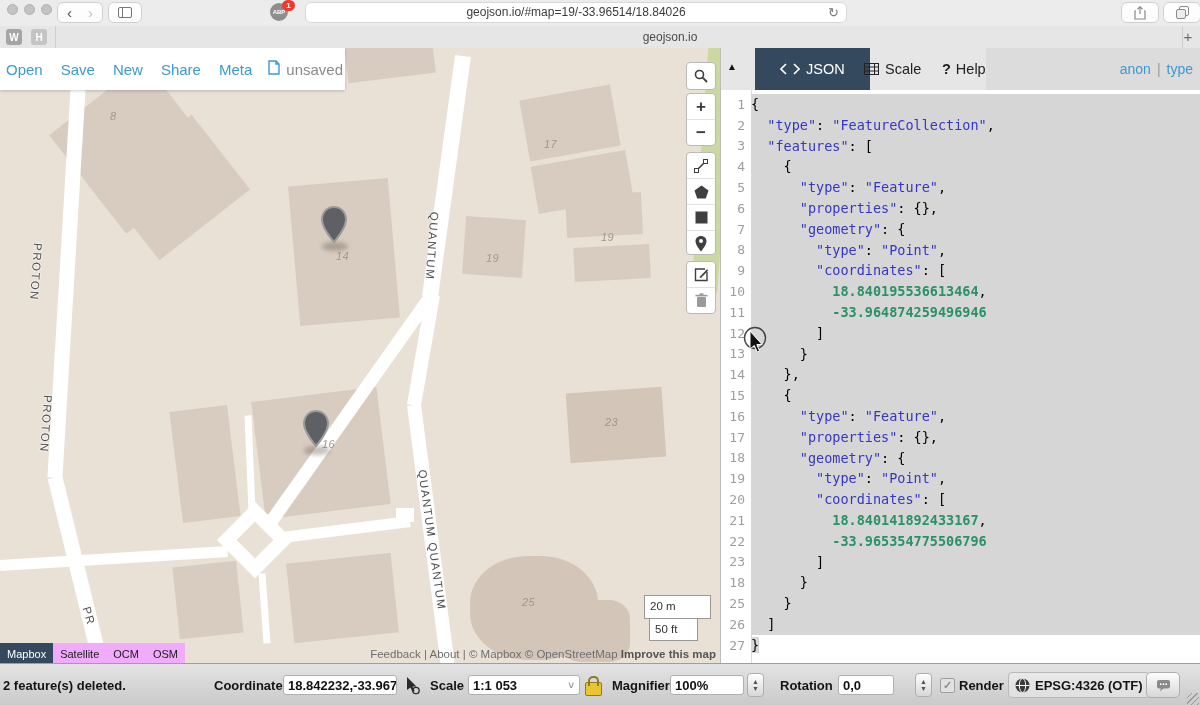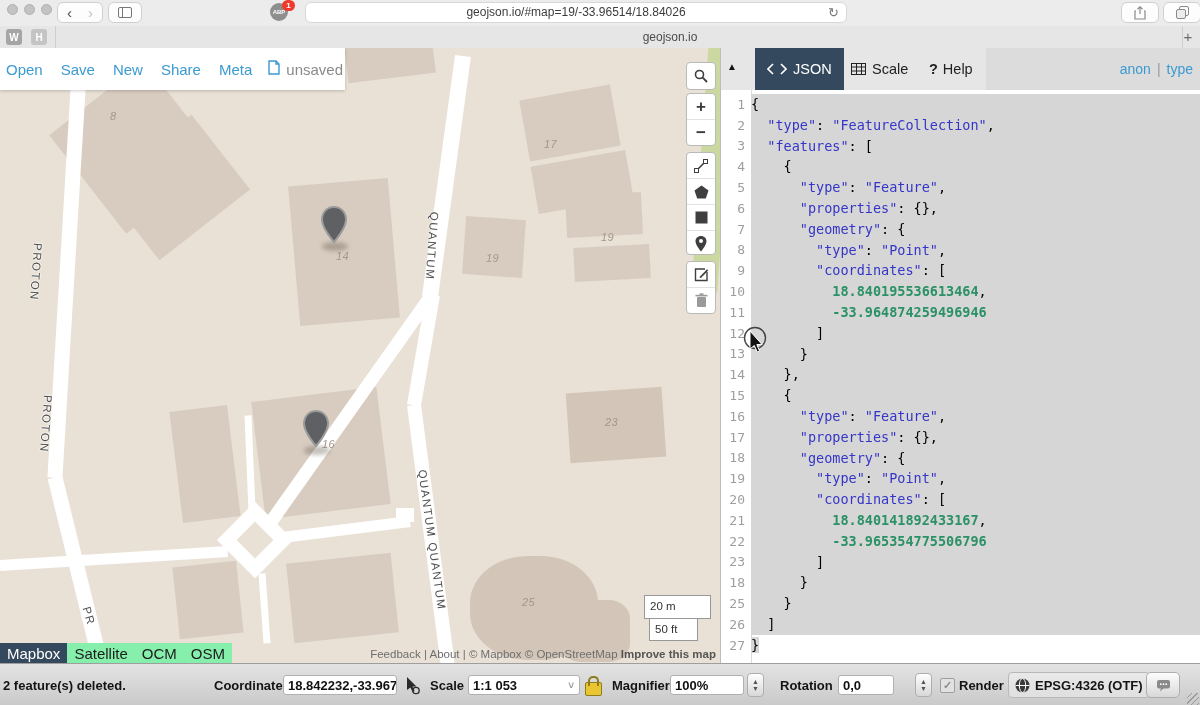--- a/index.html
+++ b/index.html
@@ -44,28 +44,28 @@
   .file-ico{margin-left:16px;display:inline-block;}
   
   .ctrl-box{position:absolute;left:686px;width:28px;background:#fff;border:1px solid #b9b9b9;border-radius:4px;overflow:hidden;}
   .ctrl-cell{width:28px;height:25px;display:flex;align-items:center;justify-content:center;color:#3c3c3c;border-bottom:1px solid #e2e2e2;}
   .ctrl-cell:last-child{border-bottom:none;}
   .zoomtxt{font-size:17px;font-weight:bold;color:#3a3a3a;line-height:1;}
   
   .scalebox{position:absolute;background:#fff;border:1px solid #979797;font-size:11.5px;color:#333;padding-left:5px;line-height:21px;}
   .attrib{position:absolute;right:4px;top:600px;font-size:11.5px;color:#6e6e6e;white-space:nowrap;}
   .attrib b{color:#555;}
-  .layers{position:absolute;left:0;top:595px;height:22px;display:flex;font-size:15px;line-height:22px;background:#86efac;}
+  .layers{position:absolute;left:0;top:595px;height:22px;display:flex;font-size:11px;line-height:22px;background:#f0abfc;}
   .layers div{padding:0 7px;color:#1c1c1c;}
   .layers .active{background:#34495e;color:#fff;}
   
   .panel{position:absolute;left:720px;top:0;width:480px;height:615px;background:#fff;border-left:1px solid #bdbdbd;}
   .pbar{position:absolute;left:0;top:0;width:480px;height:42px;background:#e6e6e6;}
   .pbar .right-shade{position:absolute;right:0;top:0;width:215px;height:42px;background:#dcdcdc;}
-  .ptab{position:absolute;top:0;height:42px;display:flex;align-items:center;font-size:14.5px;color:#222;padding:0 12px;}
+  .ptab{position:absolute;top:0;height:42px;display:flex;align-items:center;font-size:14.5px;color:#222;padding:0 25px;}
   .ptab.active{background:#34495e;color:#fff;}
   .pauth{position:absolute;right:8px;top:0;height:42px;display:flex;align-items:center;font-size:14px;color:#9a9a9a;}
   .pauth a{color:#3b9ad1;text-decoration:none;}
   .collapse{position:absolute;left:6px;top:13px;font-size:10px;color:#111;}
   
   .editor{position:absolute;left:0;top:42px;width:480px;height:573px;background:#fff;padding-top:4px;box-sizing:border-box;
           font-family:"DejaVu Sans Mono",monospace;font-size:13.5px;}
   .gutter-bg{position:absolute;left:0;top:0;bottom:0;width:30px;background:#fff;border-right:1px solid #dcdcdc;}
   .cm-row{position:relative;height:20.8px;display:flex;align-items:center;}
   .cm-gutter{width:30px;flex:none;text-align:right;padding-right:6px;box-sizing:border-box;color:#9e9e9e;font-size:13px;z-index:1;}

